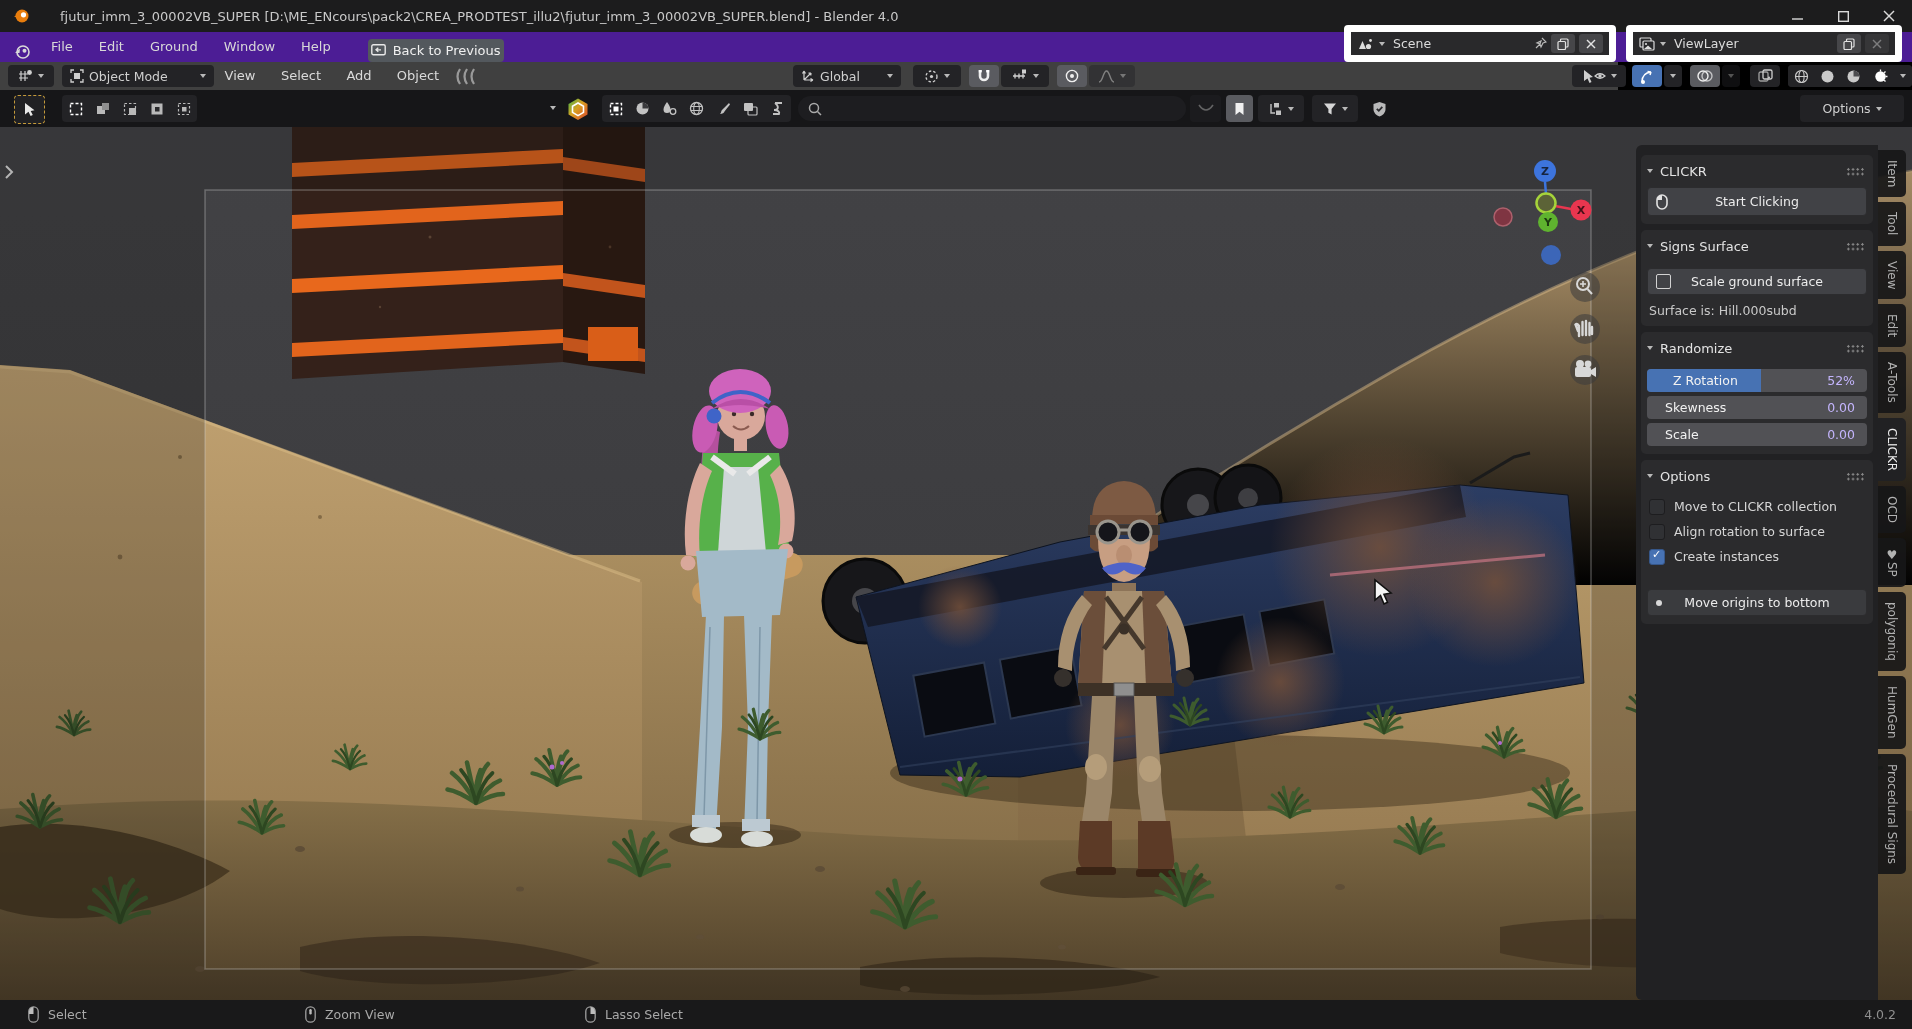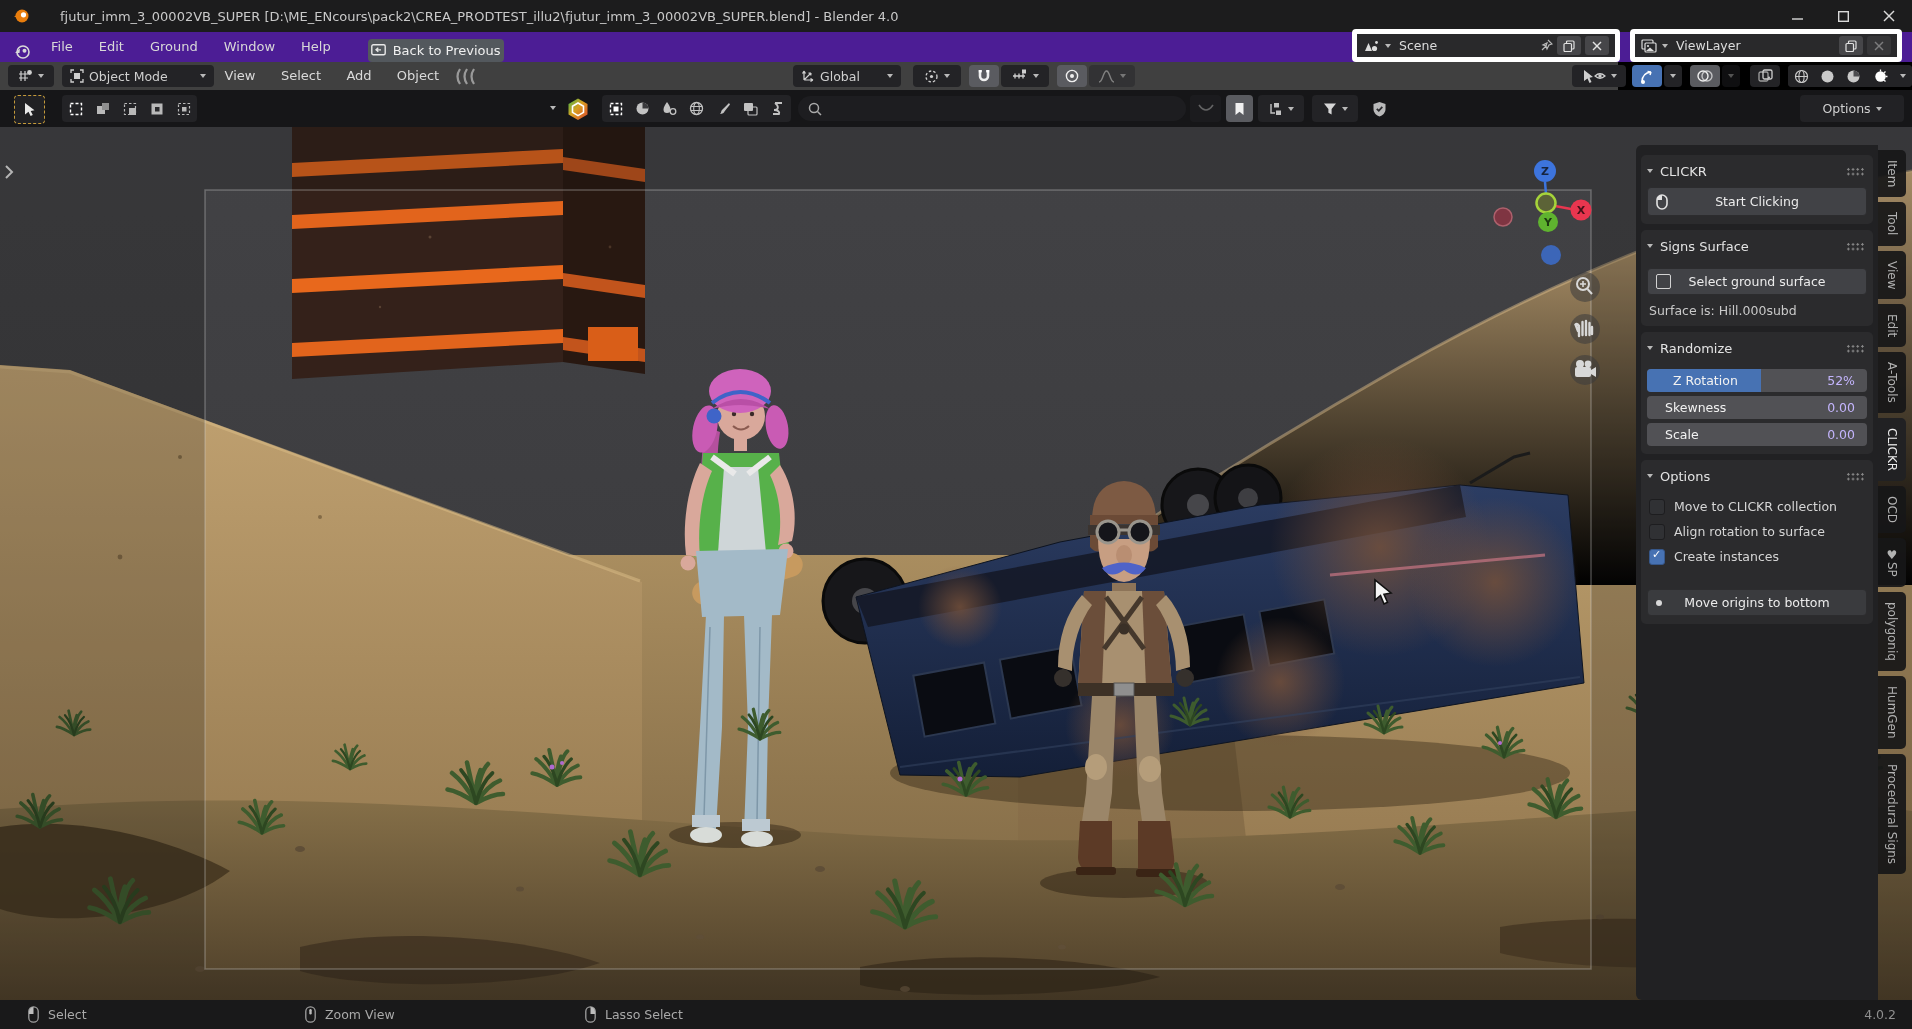--- a/index.html
+++ b/index.html
@@ -8,21 +8,21 @@
        -webkit-font-smoothing:antialiased;}
   .abs{position:absolute;box-sizing:border-box;}
   
   #titlebar{left:0;top:0;width:1912px;height:32px;background:#1c1c1d;display:flex;align-items:center;gap:20px;}
   #titlebar .title{margin-left:10px;color:#c9c9c9;font-size:13px;white-space:nowrap;}
   .winbtn{width:46px;height:32px;display:flex;align-items:center;justify-content:center;}
   #menubar{left:0;top:32px;width:1912px;height:30px;background:#4c1d95;display:flex;align-items:flex-end;}
   .menu-item{padding:0 13px;color:#d8d8d8;line-height:30px;}
   .backbtn{display:flex;align-items:center;gap:7px;background:#53585d;border-radius:4px;
            height:23px;padding:0 3px;color:#f0f0f0;margin-left:24px;}
-  .selwidget{display:flex;align-items:center;gap:4px;background:#29292b;border:5px solid #ffffff;
+  .selwidget{display:flex;align-items:center;gap:4px;background:#29292b;border:7px solid #ffffff;
              border-radius:4px;height:23px;padding:0 6px;color:#dcdcdc;font-size:12.5px;}
   .selbtn{background:#464649;border-radius:3px;width:24px;height:19px;display:flex;align-items:center;justify-content:center;}
   
   #vph1{left:0;top:62px;width:1618px;height:28px;background:#404040;}
   #vph2{left:0;top:90px;width:1912px;height:37px;background:#161618;}
   .hw{position:absolute;height:22px;top:3px;display:flex;align-items:center;justify-content:center;gap:5px;
       background:#232326;border-radius:4px;color:#cfcfcf;font-size:12.5px;box-sizing:border-box;}
   .hmenu{position:absolute;top:0;height:28px;line-height:28px;text-align:center;color:#dadada;}
   .t2{top:5px;height:27px;}
   .pressed{background:#5a5b60;}
@@ -711,21 +711,21 @@
     <div class="pblock">
       <div class="phead">
         <span class="caret"></span>
         <span>Signs Surface</span>
         <span class="grip"></span>
       </div>
       <div class="pbtn" style="margin-top:10px">
         <span class="licon">
           <span style="display:block;width:13px;height:13px;border:1.5px solid #d2d2d2;border-radius:2px"></span>
         </span>
-        <span>Select ground surface</span>
+        <span>Scale ground surface</span>
       </div>
       <div class="plabel">Surface is: Hill.000subd</div>
     </div>
 
     <div class="pblock">
       <div class="phead">
         <span class="caret"></span>
         <span>Randomize</span>
         <span class="grip"></span>
       </div>

